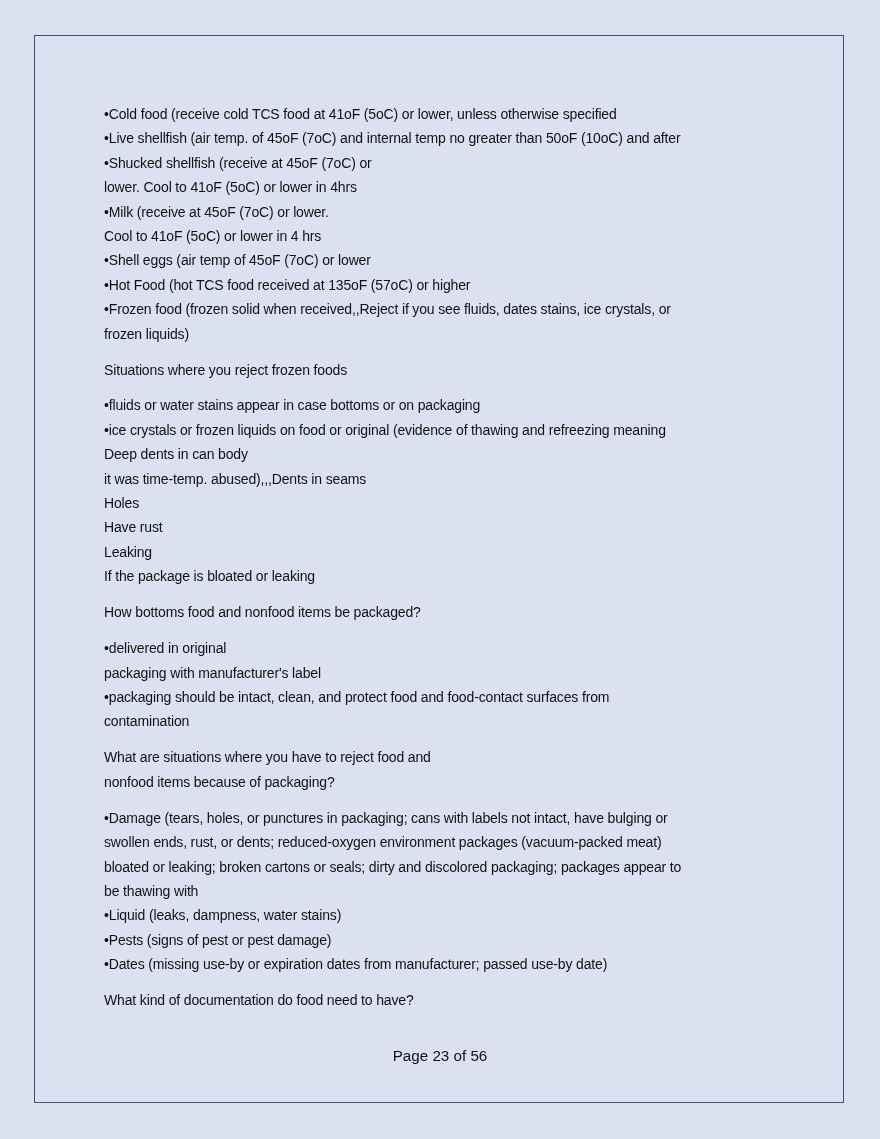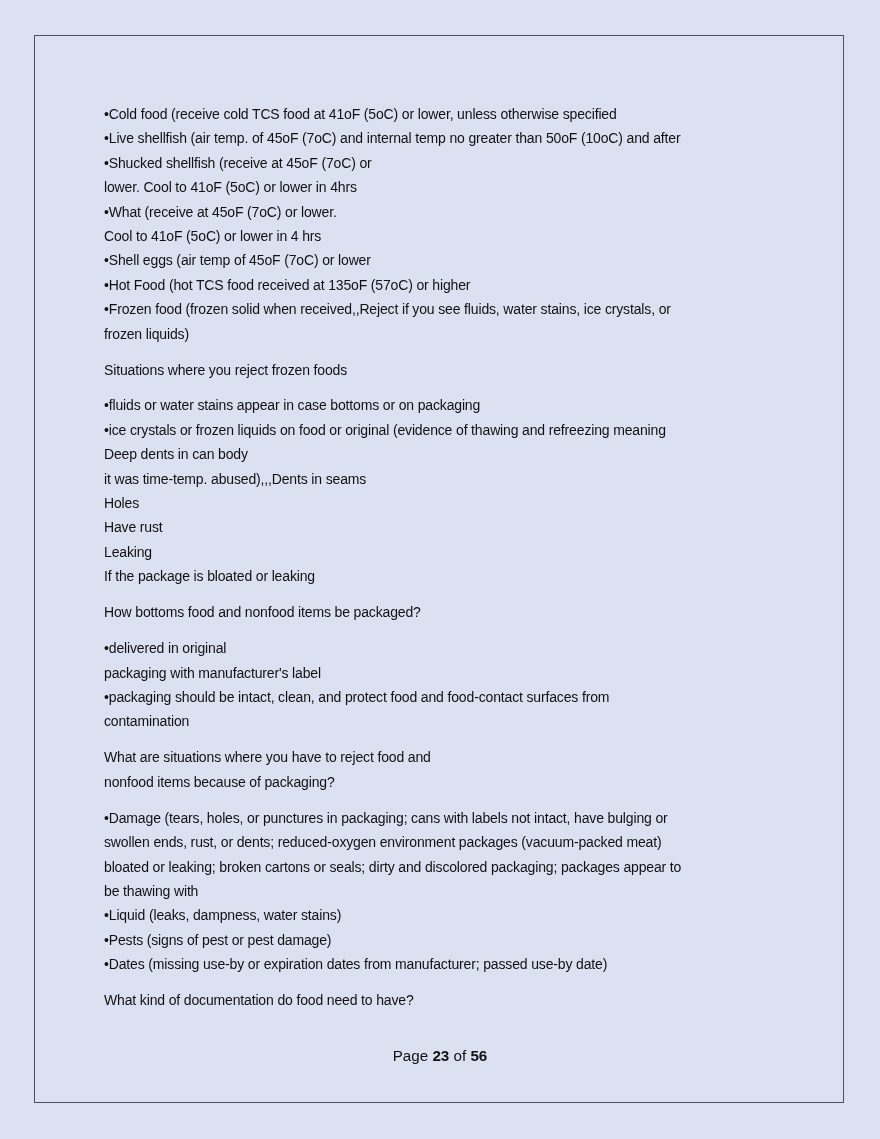--- a/index.html
+++ b/index.html
@@ -44,39 +44,39 @@
     }
     .footer {
       position: absolute;
       left: 0;
       width: 880px;
       top: 1044px;
       text-align: center;
       font-size: 15.2px;
       line-height: 24px;
     }
-    .footer b { font-weight: bold; }
+    .footer b { font-weight: normal; }
   </style>
 </head>
 <body>
 
 <div class="page-frame"></div>
 
 <div class="content">
 
   <div>
     <span class="line">•Cold food (receive cold TCS food at 41oF (5oC) or lower, unless otherwise specified</span>
     <span class="line">•Live shellfish (air temp. of 45oF (7oC) and internal temp no greater than 50oF (10oC) and after</span>
     <span class="line">•Shucked shellfish (receive at 45oF (7oC) or</span>
     <span class="line">lower. Cool to 41oF (5oC) or lower in 4hrs</span>
-    <span class="line">•What (receive at 45oF (7oC) or lower.</span>
+    <span class="line">•Milk (receive at 45oF (7oC) or lower.</span>
     <span class="line">Cool to 41oF (5oC) or lower in 4 hrs</span>
     <span class="line">•Shell eggs (air temp of 45oF (7oC) or lower</span>
     <span class="line">•Hot Food (hot TCS food received at 135oF (57oC) or higher</span>
-    <span class="line">•Frozen food (frozen solid when received,,Reject if you see fluids, water stains, ice crystals, or</span>
+    <span class="line">•Frozen food (frozen solid when received,,Reject if you see fluids, dates stains, ice crystals, or</span>
     <span class="line">frozen liquids)</span>
   </div>
   <span class="gap"></span>
 
   <div>
     <span class="line">Situations where you reject frozen foods</span>
   </div>
   <span class="gap"></span>
 
   <div>

